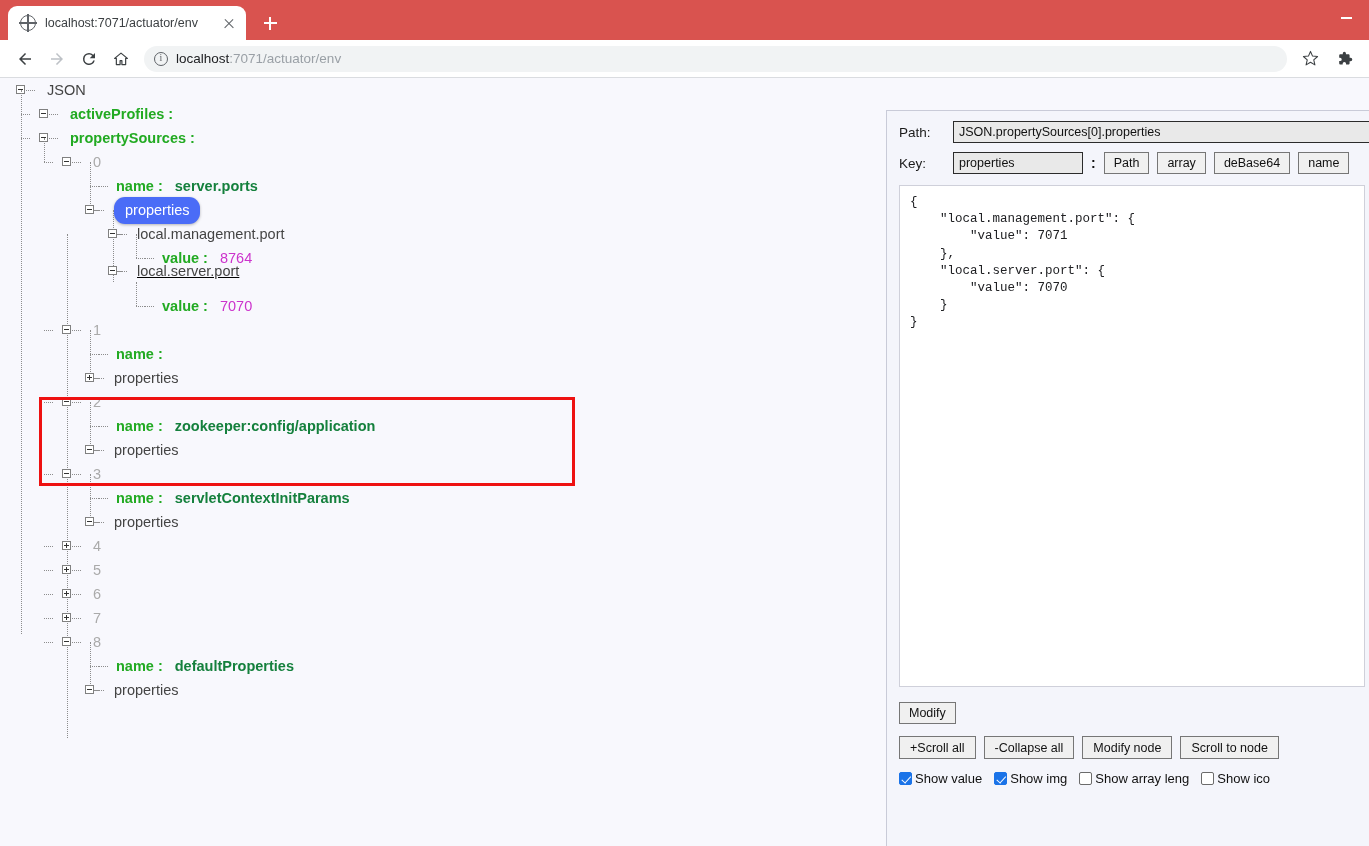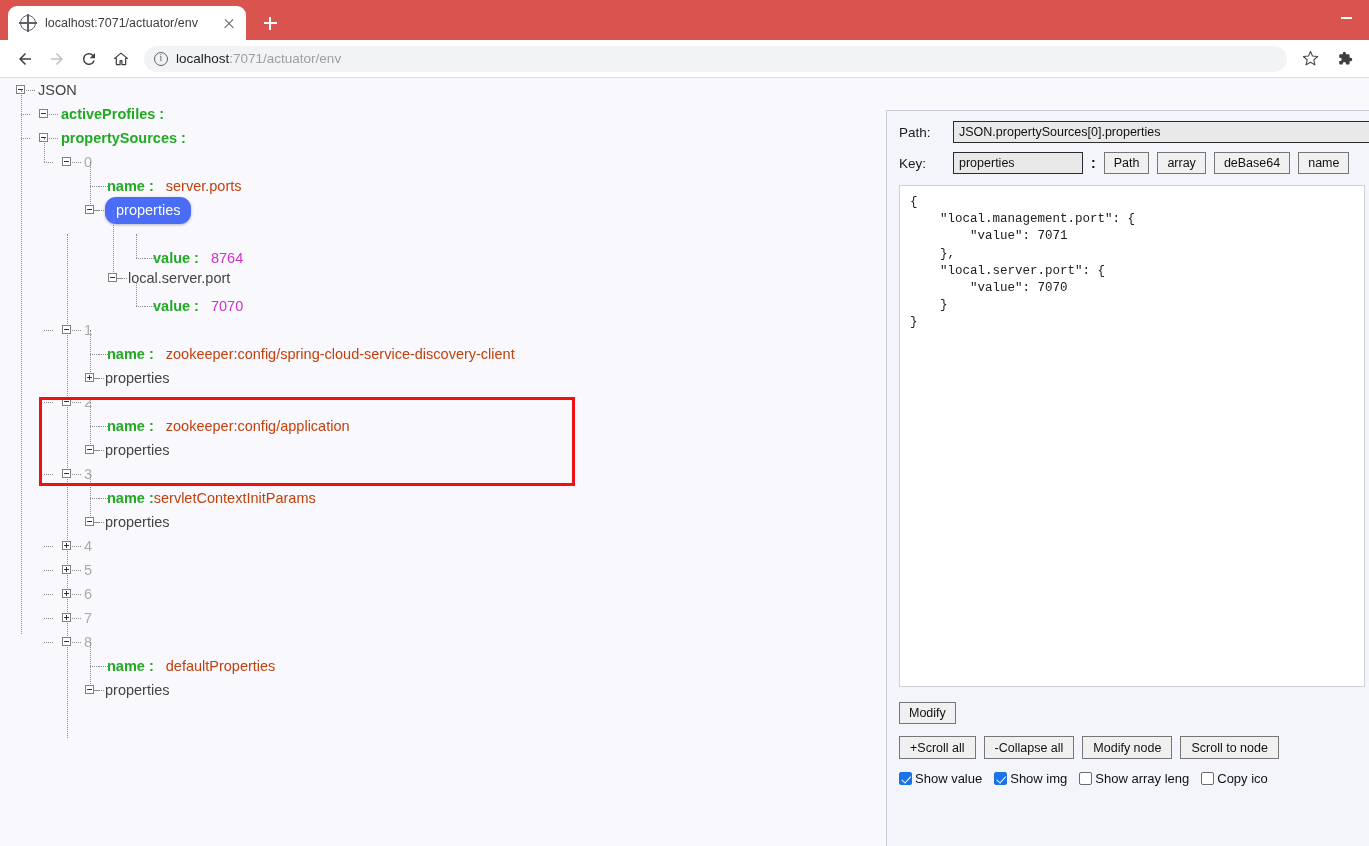--- a/index.html
+++ b/index.html
@@ -196,20 +196,21 @@
     width: 880px; height: 768px;
     padding: 12px 0 0 0;
   }
   .node {
     position: relative;
     height: 24px;
     display: flex;
     align-items: center;
     white-space: nowrap;
     font-size: 14.5px;
+    padding-left: 9px;
   }
   .toggle {
     position: absolute;
     width: 9px; height: 9px;
     border: 1px solid #808080;
     background: #ffffff;
     cursor: pointer;
   }
   .toggle::before {
     content: "";
@@ -238,21 +239,21 @@
     position: absolute;
     width: 9px; height: 1px;
     border-top: 1px dotted #8d8d8d;
   }
 
   .lbl { font-size: 14.5px; line-height: 24px; }
   .lbl-root { color: #444444; }
   .lbl-key  { color: #22aa22; font-weight: bold; }
   .lbl-idx  { color: #aaaaaa; }
   .lbl-plain{ color: #444444; }
-  .val-str  { color: #c2410c; }
+  .val-str  { color: #15803d; font-weight: bold; }
   .val-num  { color: #cc33cc; }
 
   .selpill {
     background: #4a6cf7;
     color: #ffffff !important;
     border-radius: 11px;
     padding: 1px 11px 2px 11px;
     font-weight: normal;
     box-shadow: 0 1px 3px rgba(0,0,0,0.28);
   }
@@ -468,30 +469,36 @@
       </div>
 
       <div class="node" style="position:absolute;top:120px;left:0;">
         <span class="elbow" style="left:89.5px;top:12px;"></span>
         <span class="toggle" style="left:85px;top:7px;"></span>
         <span class="dots" style="left:95px;top:12px;"></span>
         <span class="lbl selpill" style="margin-left:105px;">properties</span>
       </div>
       <span class="vline" style="left:112.5px;top:132px;height:72px;"></span>
 
+      <div class="node" style="position:absolute;top:144px;left:0;">
+        <span class="elbow" style="left:112.5px;top:12px;"></span>
+        <span class="toggle" style="left:108px;top:7px;"></span>
+        <span class="dots" style="left:118px;top:12px;"></span>
+        <span class="lbl lbl-plain" style="margin-left:128px;">local.management.port</span>
+      </div>
       <span class="vline" style="left:135.5px;top:156px;height:24px;"></span>
 
       <div class="node" style="position:absolute;top:168px;left:0;">
         <span class="elbow" style="left:135.5px;top:12px;"></span>
         <span class="dots" style="left:145px;top:12px;"></span>
         <span class="lbl lbl-key" style="margin-left:153px;">value :</span>
         <span class="lbl val-num" style="margin-left:12px;">8764</span>
       </div>
 
-      <div class="node" style="position:absolute;top:188px;left:0;">
+      <div class="node" style="position:absolute;top:181px;left:0;text-decoration:underline;">
         <span class="elbow" style="left:112.5px;top:12px;"></span>
         <span class="toggle" style="left:108px;top:7px;"></span>
         <span class="dots" style="left:118px;top:12px;"></span>
         <span class="lbl lbl-plain" style="margin-left:128px;">local.server.port</span>
       </div>
       <span class="vline" style="left:135.5px;top:204px;height:24px;"></span>
 
       <div class="node" style="position:absolute;top:216px;left:0;">
         <span class="elbow" style="left:135.5px;top:12px;"></span>
         <span class="dots" style="left:145px;top:12px;"></span>
@@ -504,21 +511,20 @@
         <span class="toggle" style="left:62px;top:7px;"></span>
         <span class="dots" style="left:72px;top:12px;"></span>
         <span class="lbl lbl-idx" style="margin-left:84px;">1</span>
       </div>
       <span class="vline" style="left:89.5px;top:252px;height:48px;"></span>
 
       <div class="node" style="position:absolute;top:264px;left:0;">
         <span class="elbow" style="left:89.5px;top:12px;"></span>
         <span class="dots" style="left:99px;top:12px;"></span>
         <span class="lbl lbl-key" style="margin-left:107px;">name :</span>
-        <span class="lbl val-str" style="margin-left:12px;">zookeeper:config/spring-cloud-service-discovery-client</span>
       </div>
 
       <div class="node" style="position:absolute;top:288px;left:0;">
         <span class="elbow" style="left:89.5px;top:12px;"></span>
         <span class="toggle plus" style="left:85px;top:7px;"></span>
         <span class="dots" style="left:95px;top:12px;"></span>
         <span class="lbl lbl-plain" style="margin-left:105px;">properties</span>
       </div>
 
       <div class="node" style="position:absolute;top:312px;left:0;">
@@ -548,21 +554,21 @@
         <span class="toggle" style="left:62px;top:7px;"></span>
         <span class="dots" style="left:72px;top:12px;"></span>
         <span class="lbl lbl-idx" style="margin-left:84px;">3</span>
       </div>
       <span class="vline" style="left:89.5px;top:396px;height:48px;"></span>
 
       <div class="node" style="position:absolute;top:408px;left:0;">
         <span class="elbow" style="left:89.5px;top:12px;"></span>
         <span class="dots" style="left:99px;top:12px;"></span>
         <span class="lbl lbl-key" style="margin-left:107px;">name :</span>
-        <span class="lbl val-str" style="">servletContextInitParams</span>
+        <span class="lbl val-str" style="margin-left:12px;">servletContextInitParams</span>
       </div>
 
       <div class="node" style="position:absolute;top:432px;left:0;">
         <span class="elbow" style="left:89.5px;top:12px;"></span>
         <span class="toggle" style="left:85px;top:7px;"></span>
         <span class="dots" style="left:95px;top:12px;"></span>
         <span class="lbl lbl-plain" style="margin-left:105px;">properties</span>
       </div>
 
       <div class="node" style="position:absolute;top:456px;left:0;">
@@ -663,21 +669,21 @@
         <label class="cbitem">
           <span class="cb on"></span>
           <span>Show img</span>
         </label>
         <label class="cbitem">
           <span class="cb"></span>
           <span>Show array leng</span>
         </label>
         <label class="cbitem">
           <span class="cb"></span>
-          <span>Copy ico</span>
+          <span>Show ico</span>
         </label>
       </div>
 
       
     </div>
 
   </div>
 </div>
 
 </body></html>

